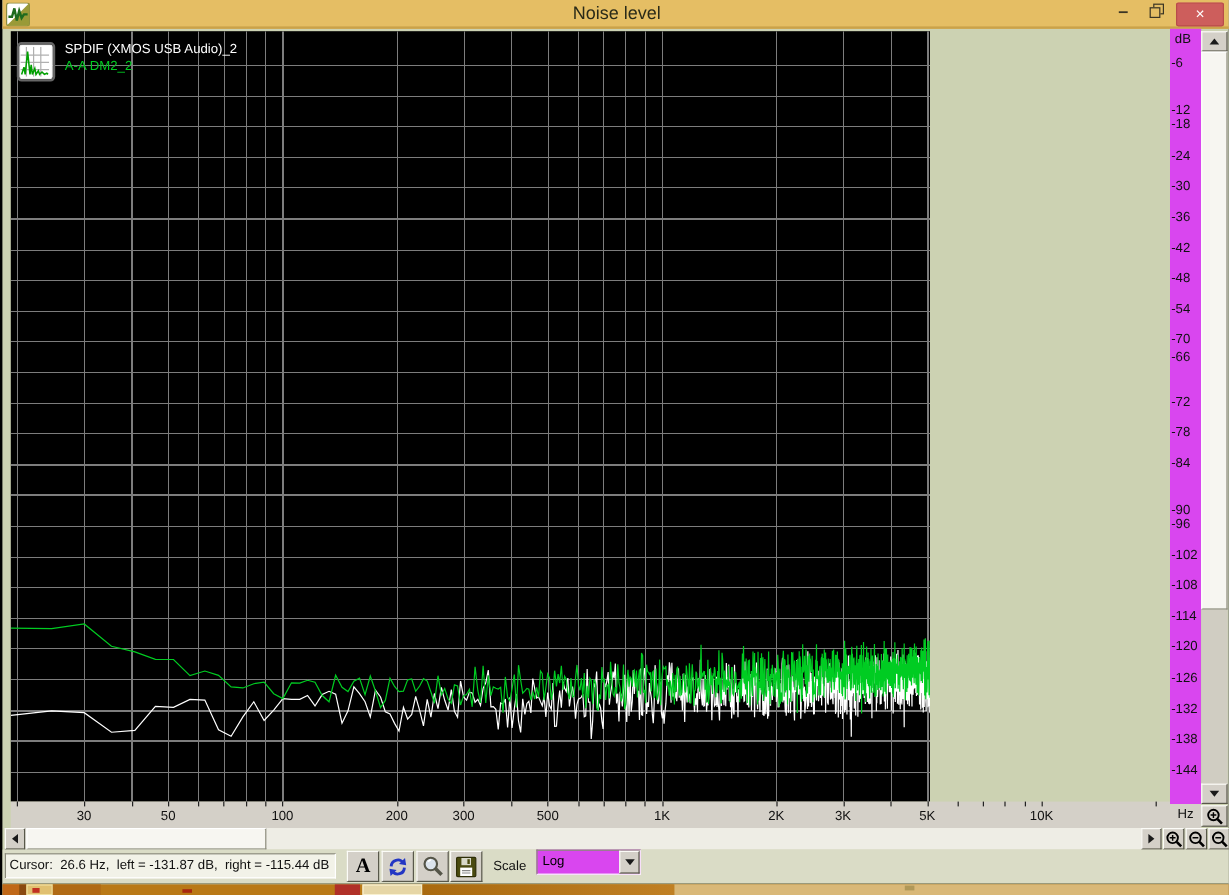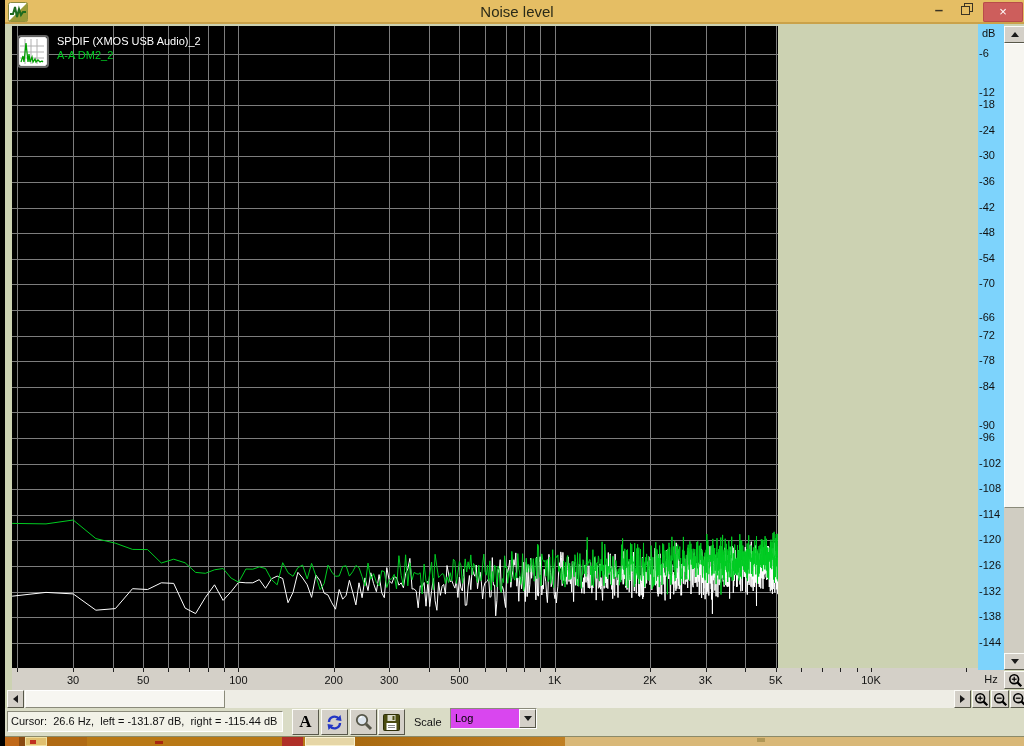--- a/index.html
+++ b/index.html
@@ -1,18 +1,18 @@
 <!DOCTYPE html>
 <html><head>
 <meta charset="utf-8">
 <style>
   html,body{margin:0;padding:0;background:#555;}
   *{box-sizing:border-box;font-family:"Liberation Sans",sans-serif;}
   #stage{position:relative;width:1024px;height:746px;background:#ccd2b2;overflow:hidden;
-         border-left:5px solid #000000;}
+         border-left:2px solid #000000;}
   
   .titlebar{position:absolute;left:0;top:0;width:1024px;height:24px;background:#e5be64;
             border-bottom:2px solid #caa24a;}
   .appicon{position:absolute;left:3px;top:2px;width:20px;height:20px;}
   .wtitle{position:absolute;left:50%;top:3px;transform:translateX(-50%);
           font-size:15px;color:#2a2a18;}
   .wb{position:absolute;top:2px;height:20px;text-align:center;cursor:default;}
   .wb-min{left:922px;width:24px;color:#3a3424;font-size:15px;font-weight:bold;line-height:16px;}
   .wb-res{left:948px;width:24px;}
   .res-outer{position:absolute;left:8px;top:4px;width:9px;height:9px;border:1px solid #3a3424;background:#e5be64;}
@@ -20,21 +20,21 @@
   .wb-close{left:978px;width:40px;background:#cd5e5c;border-radius:2px;color:#fff;
             font-size:13px;line-height:19px;box-shadow:0 0 0 1px #b84c4a inset;}
   
   .plot{position:absolute;left:7px;top:26px;width:766px;height:642px;background:#000;overflow:hidden;}
   .legendbtn{position:absolute;left:7px;top:11px;width:28px;height:29px;background:#fff;
              border:1px solid #f0f0f0;outline:2px solid #666;border-radius:2px;padding:0;}
   .leg{position:absolute;left:45px;font-size:11px;white-space:pre;}
   .leg1{top:9px;}
   .leg2{top:23px;}
   
-  .ycol{position:absolute;left:973px;top:24px;width:26px;height:646px;background:#7dd3fc;font-size:11px;color:#111;}
+  .ycol{position:absolute;left:973px;top:24px;width:26px;height:646px;background:#d946ef;font-size:11px;color:#111;}
   .ylab{position:absolute;left:1px;white-space:nowrap;}
   .yunit{position:absolute;left:4px;top:3px;}
   
   .xrow{position:absolute;left:7px;top:668px;width:966px;height:22px;background:#d4d0c8;font-size:11px;color:#111;}
   .xtick{position:absolute;top:0;width:1px;height:4px;background:#222;}
   .xlab{position:absolute;top:6px;transform:translateX(-50%);}
   .hzcell{position:absolute;left:973px;top:670px;width:26px;height:20px;background:#d4d0c8;
           font-size:11px;color:#111;text-align:center;line-height:18px;}
   
   .btn3d{background:#d4d0c8;border-top:1px solid #fcfcf8;border-left:1px solid #fcfcf8;
@@ -166,21 +166,21 @@
   <span class="ylab" style="top: 23px;">-6</span>
       <span class="ylab" style="top: 48.6px; margin-top: 13px;">-12</span>
       <span class="ylab" style="top: 74.2001px;">-18</span>
       <span class="ylab" style="top: 99.8001px;">-24</span>
       <span class="ylab" style="top: 125.4px;">-30</span>
       <span class="ylab" style="top: 151px;">-36</span>
       <span class="ylab" style="top: 176.6px;">-42</span>
       <span class="ylab" style="top: 202.2px;">-48</span>
       <span class="ylab" style="top: 227.8px;">-54</span>
       <span class="ylab" style="top: 253.4px;">-70</span>
-      <span class="ylab" style="top: 287px;">-66</span>
+      <span class="ylab" style="top: 268px;">-66</span>
       <span class="ylab" style="top: 304.6px;">-72</span>
       <span class="ylab" style="top: 330.2px;">-78</span>
       <span class="ylab" style="top: 355.8px;">-84</span>
       <span class="ylab" style="top: 395px;">-90</span>
       <span class="ylab" style="top: 407px;">-96</span>
       <span class="ylab" style="top: 432.6px;">-102</span>
       <span class="ylab" style="top: 458.2px;">-108</span>
       <span class="ylab" style="top: 483.8px;">-114</span>
       <span class="ylab" style="top: 509.4px;">-120</span>
       <span class="ylab" style="top: 535px;">-126</span>

